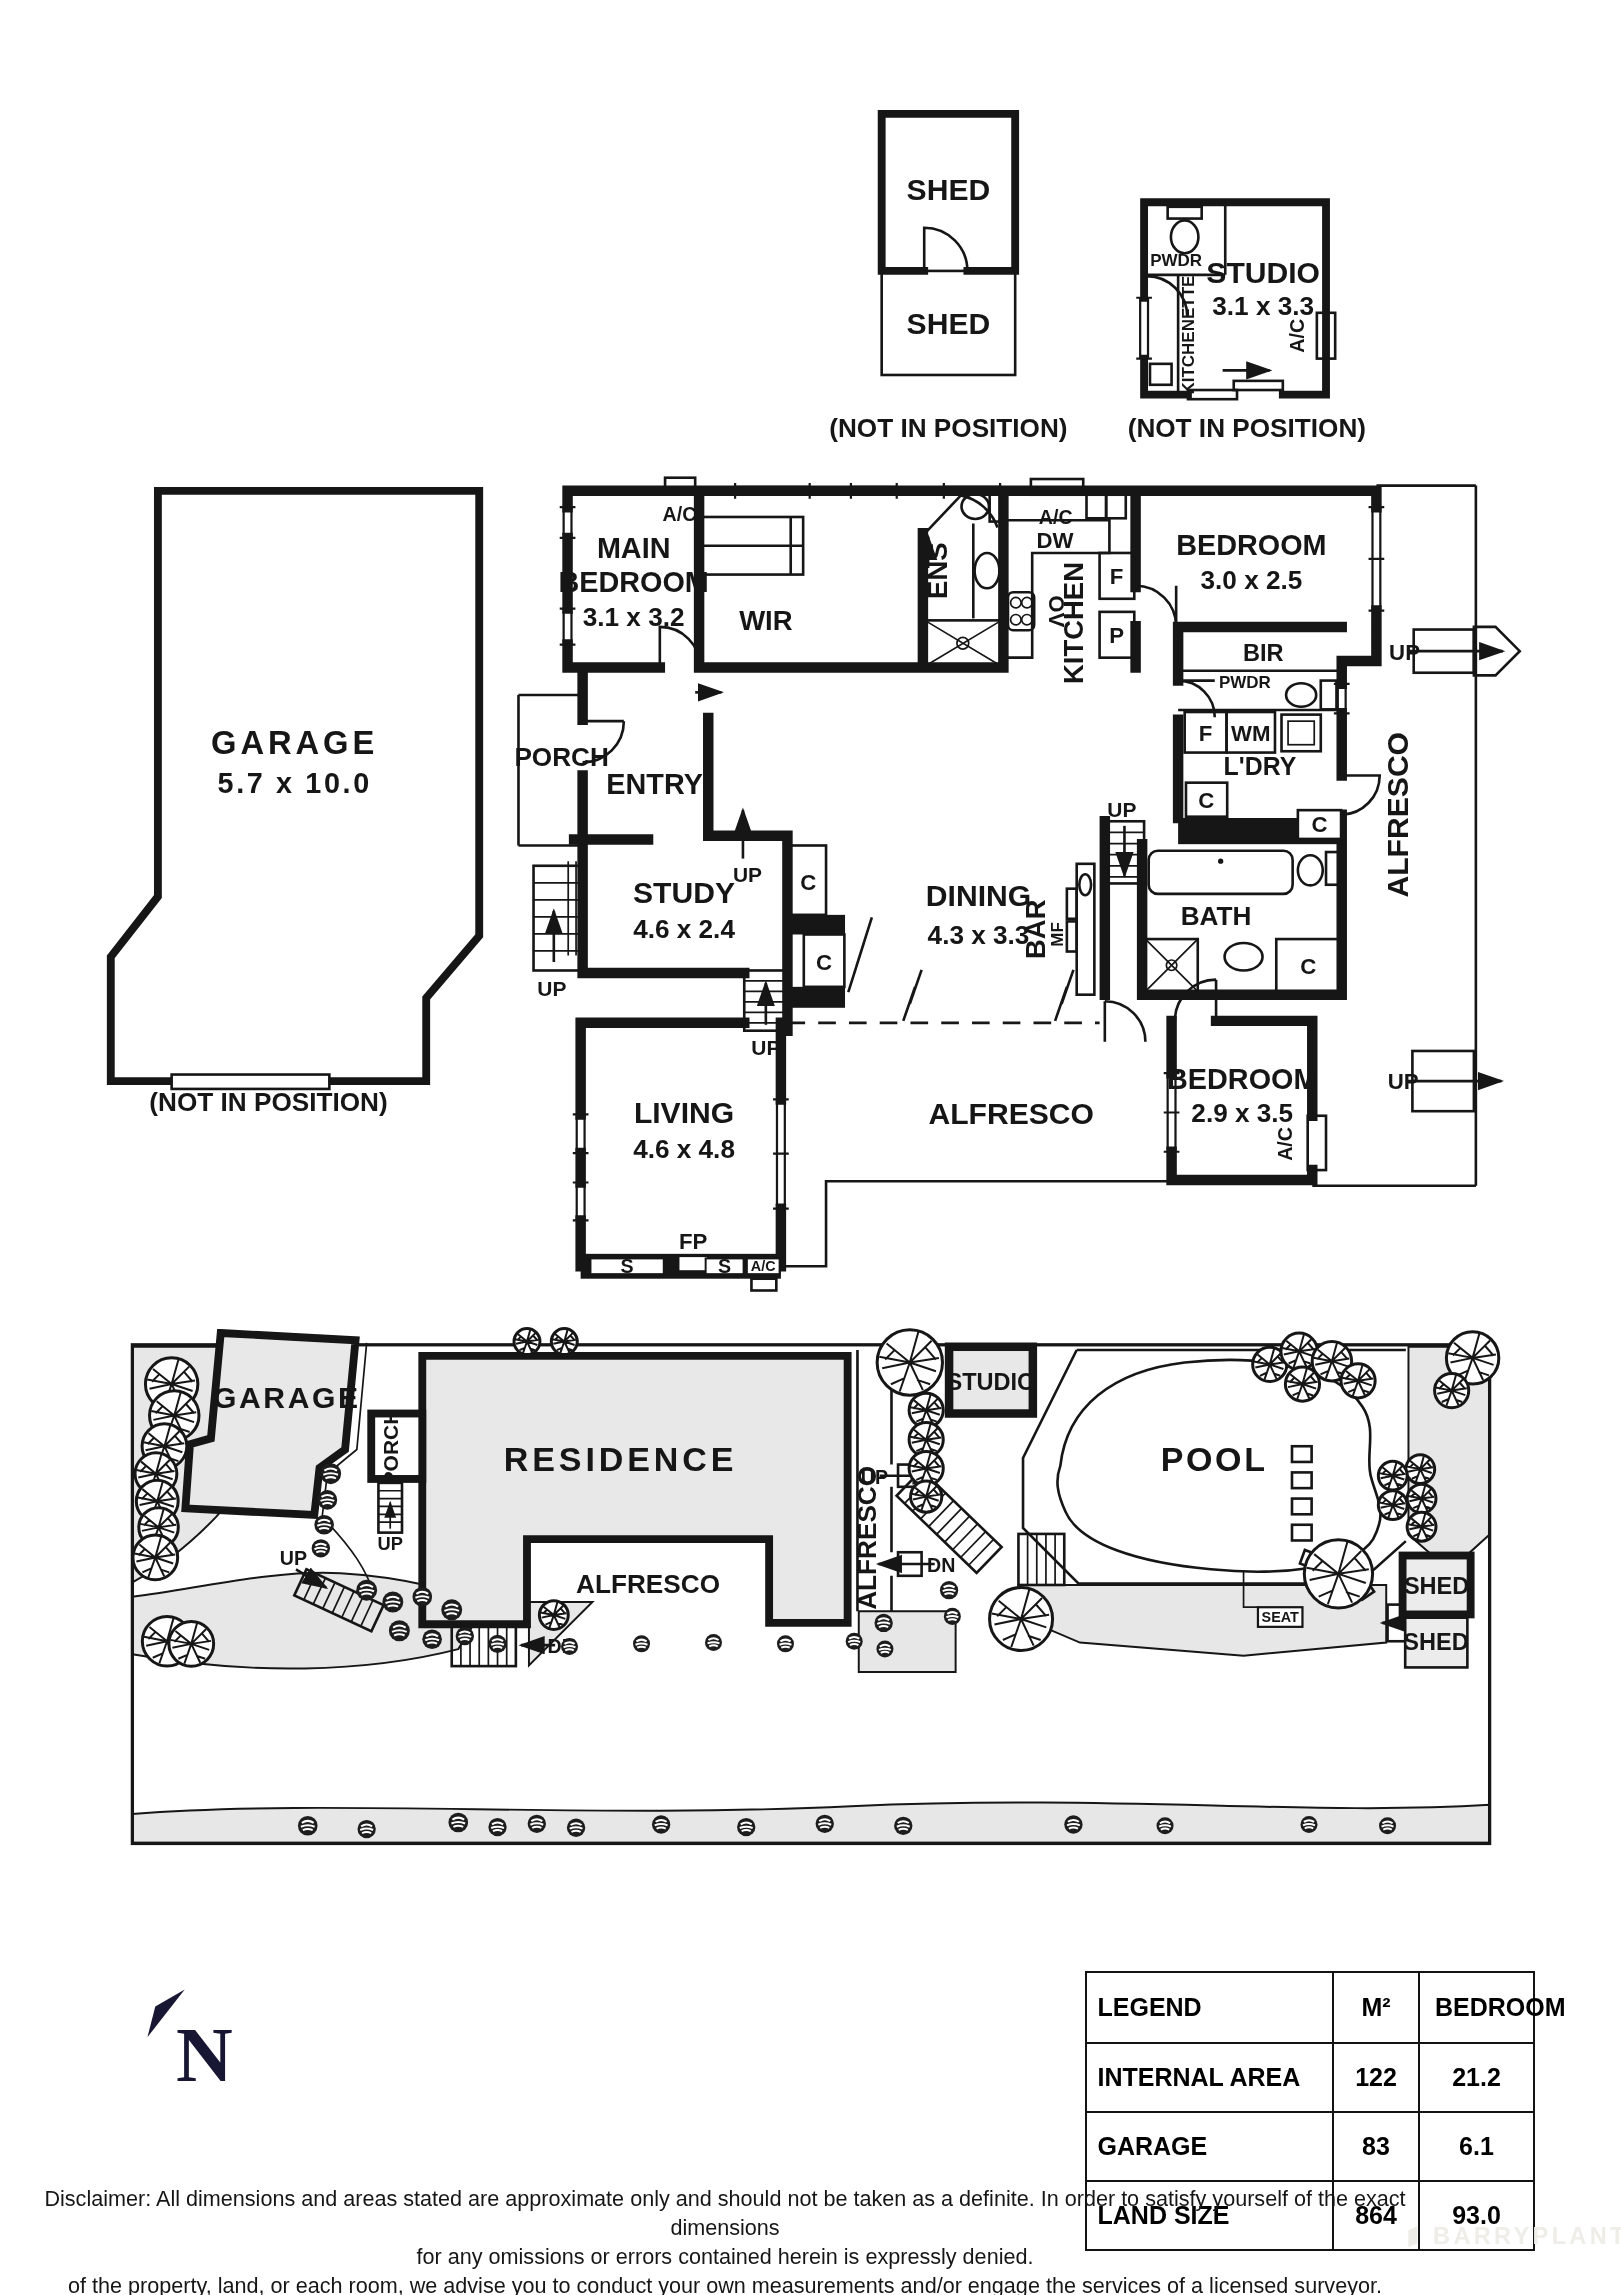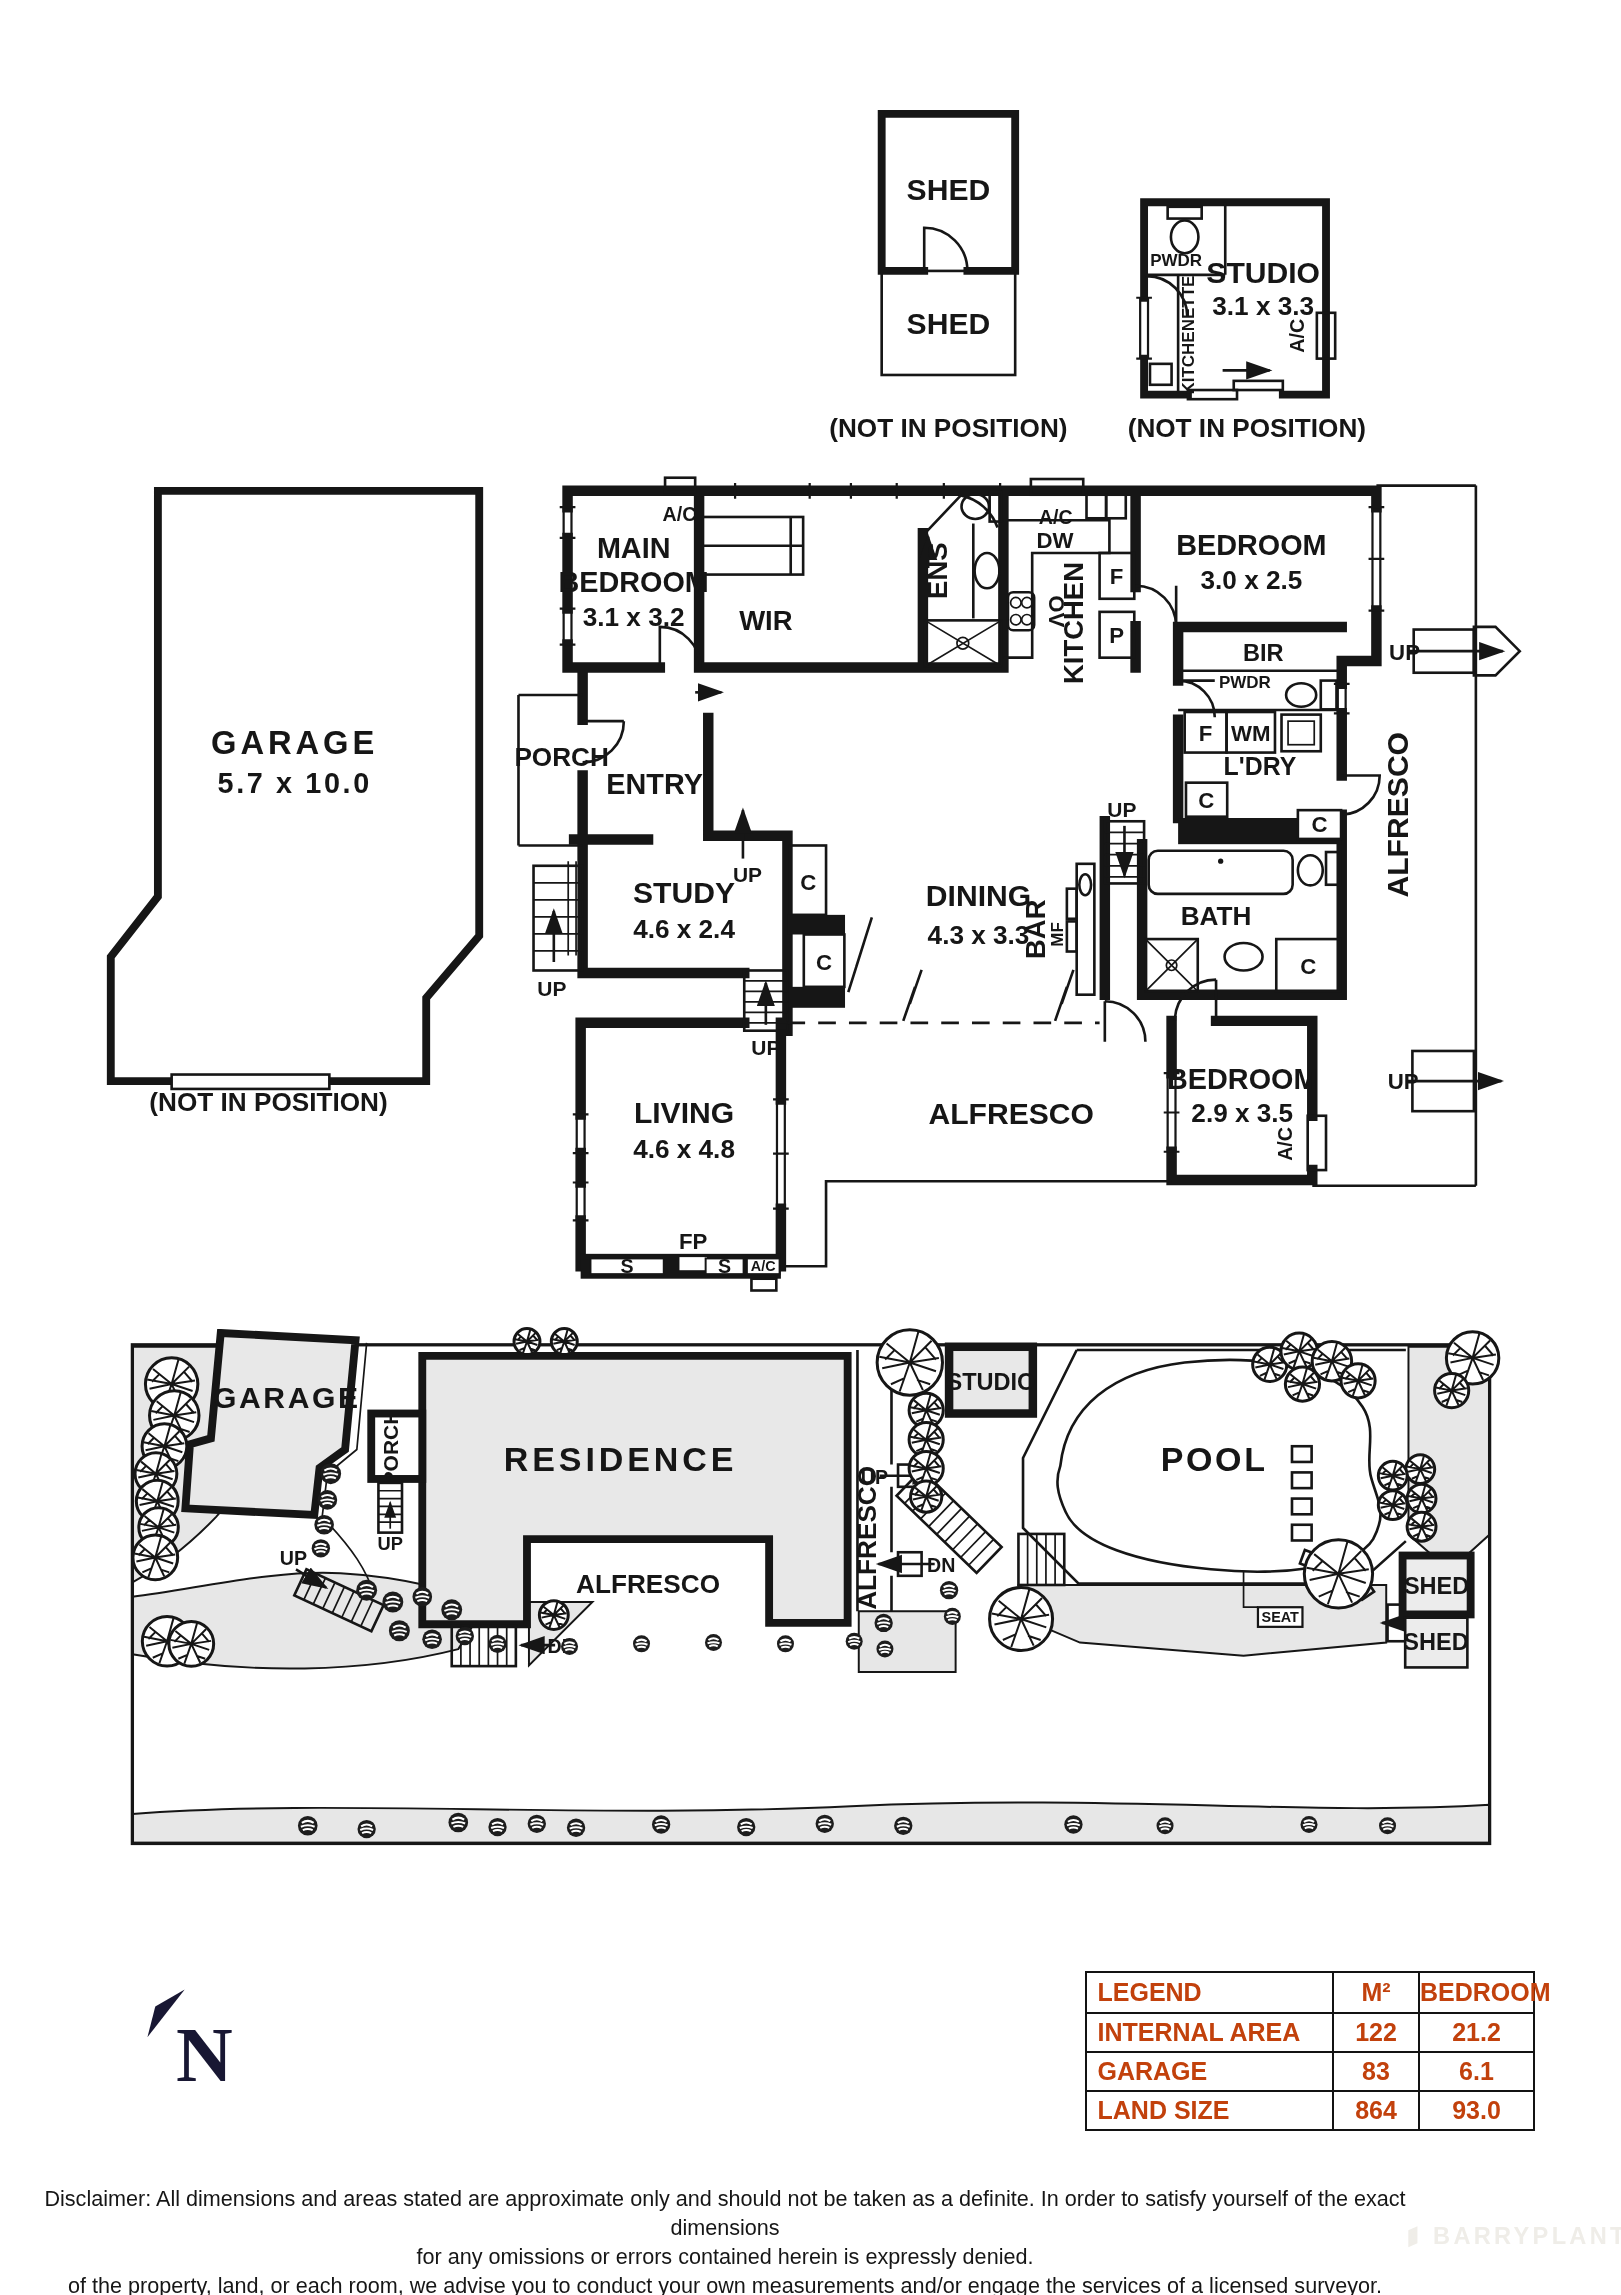--- a/index.html
+++ b/index.html
@@ -9,23 +9,23 @@
   .w12{stroke:#161616;stroke-width:12;fill:none;stroke-linecap:square;}
   .t{stroke:#161616;stroke-width:4;fill:none;}
   .t2{stroke:#161616;stroke-width:2.6;fill:none;}
   .win{stroke:#161616;stroke-width:3.4;fill:none;}
   .blk{fill:#161616;stroke:none;}
   .lb{font-family:"Liberation Sans",sans-serif;font-weight:700;fill:#161616;text-anchor:middle;}
   .dash{stroke-dasharray:27 20;}
   .gray{fill:#e8e8e8;}
   .bed{fill:#e7e7e7;stroke:#161616;stroke-width:3;}
   #legend-table{position:absolute;left:1085px;top:1971px;width:449px;border-collapse:collapse;table-layout:fixed;}
-  #legend-table td,#legend-table th{border:2.6px solid #131313;font-size:25px;font-weight:700;color:#c2410c;height:37px;padding:0 0 0 10.5px;text-align:left;}
+  #legend-table td,#legend-table th{border:2.6px solid #131313;font-size:25px;font-weight:700;color:#000000;height:37px;padding:0 0 0 10.5px;text-align:left;}
   #legend-table th{height:39px;}
-  #legend-table .num{text-align:center;padding:0;}
+  #legend-table .num{text-align:center;padding:15px;}
   #legend-table col.c1{width:247px}#legend-table col.c2{width:86px}#legend-table col.c3{width:115px}
   #disclaimer{position:absolute;left:0;top:2185px;width:1450px;text-align:center;font-size:21.6px;color:#161616;line-height:1.34;}
   #watermark{position:absolute;left:1407px;top:2223px;display:flex;align-items:center;gap:6.5px;color:#efede8;font-size:23.6px;font-weight:700;letter-spacing:3.3px;}
 </style>
 </head>
 <body>
 
 <svg class="plan" width="1622" height="2295" viewBox="0 0 2478 3507">
 <defs>
   <marker id="ah" markerWidth="11" markerHeight="8" refX="9" refY="3.5" orient="auto" markerUnits="strokeWidth">

